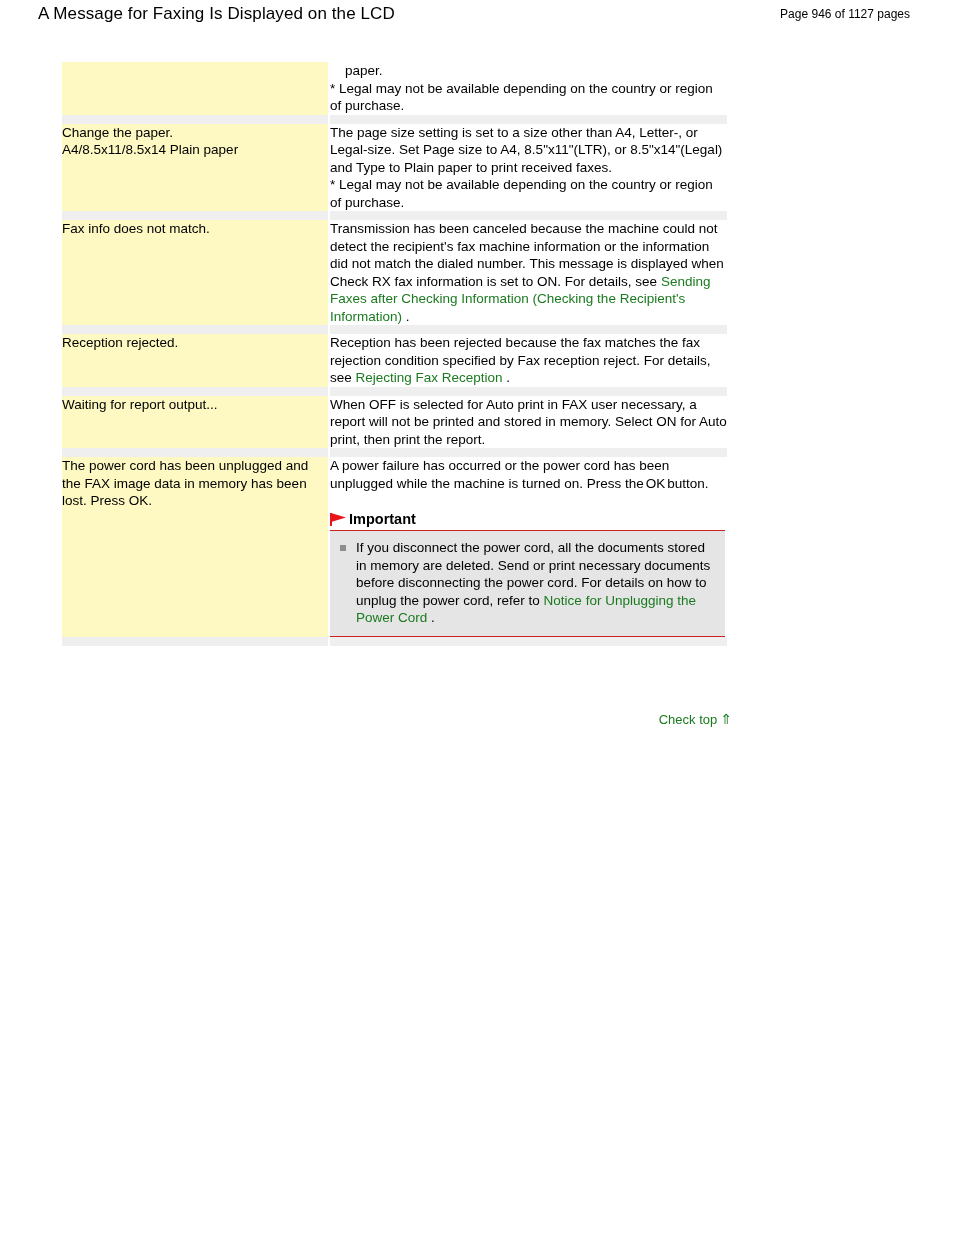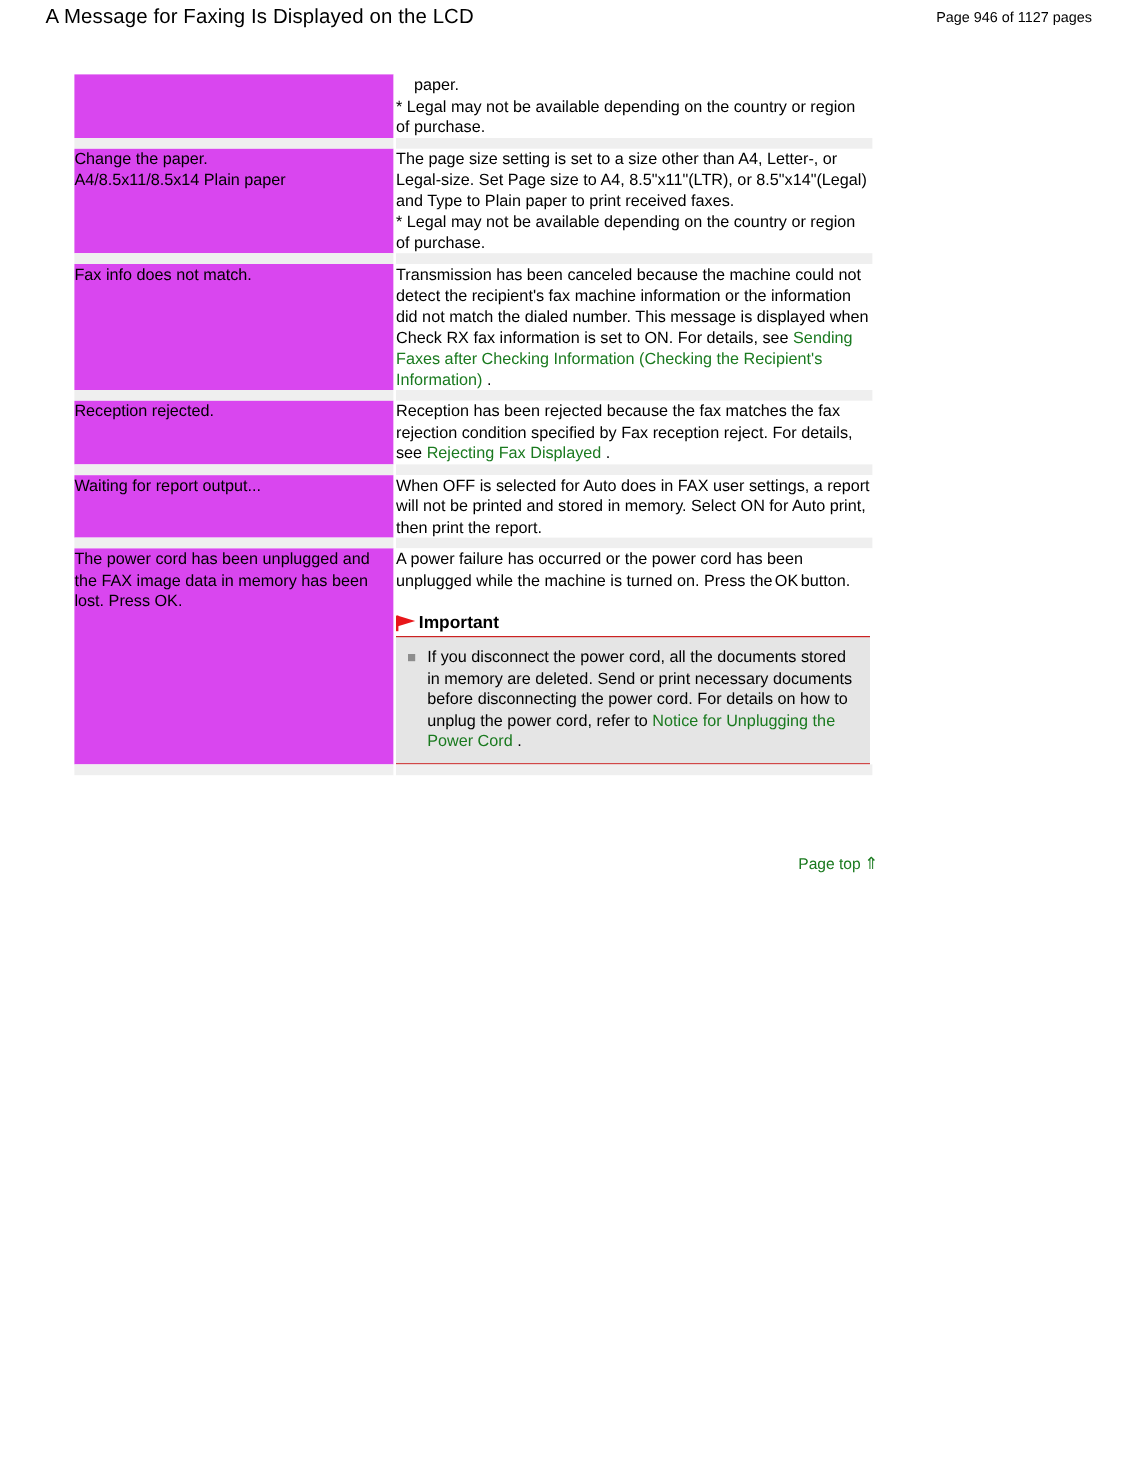--- a/index.html
+++ b/index.html
@@ -53,21 +53,21 @@
   }
   .msg-table col.c-msg { width: 266px; }
   .msg-table col.c-gap { width: 2px; }
   .msg-table col.c-act { width: 397px; }
 
   .msg-table td {
     vertical-align: top;
     padding: 0;
   }
   .cell-msg {
-    background: #d946ef;
+    background: #fef9c3;
     padding: 8px 6px 10px 5px;
     font-size: 13.5px;
     line-height: 17.5px;
   }
   .cell-gap {
     background: #ffffff;
   }
   .cell-act {
     background: #ffffff;
     padding: 8px 4px 10px 5px;
@@ -225,35 +225,35 @@
         <td></td>
         <td class="sep-white"></td>
         <td></td>
       </tr>
       <tr>
         <td class="cell-msg">
           <div>Reception rejected.</div>
         </td>
         <td class="cell-gap"></td>
         <td class="cell-act">
-          <div style="white-space: pre-wrap;"><span>Reception has been rejected because the fax matches the fax rejection condition specified by Fax reception reject. For details, see </span><a class="doclink" href="#">Rejecting Fax Displayed</a><span> .</span></div>
+          <div style="white-space: pre-wrap;"><span>Reception has been rejected because the fax matches the fax rejection condition specified by Fax reception reject. For details, see </span><a class="doclink" href="#">Rejecting Fax Reception</a><span> .</span></div>
         </td>
       </tr>
       <tr class="row-sep">
         <td></td>
         <td class="sep-white"></td>
         <td></td>
       </tr>
       <tr>
         <td class="cell-msg">
           <div>Waiting for report output...</div>
         </td>
         <td class="cell-gap"></td>
         <td class="cell-act">
-          <div style="white-space: pre-wrap;"><span>When OFF is selected for Auto does in FAX user settings, a report will not be printed and stored in memory. Select ON for Auto print, then print the report.</span></div>
+          <div style="white-space: pre-wrap;"><span>When OFF is selected for Auto print in FAX user necessary, a report will not be printed and stored in memory. Select ON for Auto print, then print the report.</span></div>
         </td>
       </tr>
       <tr class="row-sep">
         <td></td>
         <td class="sep-white"></td>
         <td></td>
       </tr>
       <tr>
         <td class="cell-msg">
           <div>The power cord has been unplugged and the FAX image data in memory has been lost. Press OK.</div>
@@ -279,14 +279,14 @@
       </tr>
       <tr class="row-sep">
         <td></td>
         <td class="sep-white"></td>
         <td></td>
       </tr>
     </tbody>
 </table>
 
 <div class="page-top">
-  <a class="pt-link" href="#">Page top</a><span class="up-arrow">⇑</span>
+  <a class="pt-link" href="#">Check top</a><span class="up-arrow">⇑</span>
 </div>
 
 </body></html>

